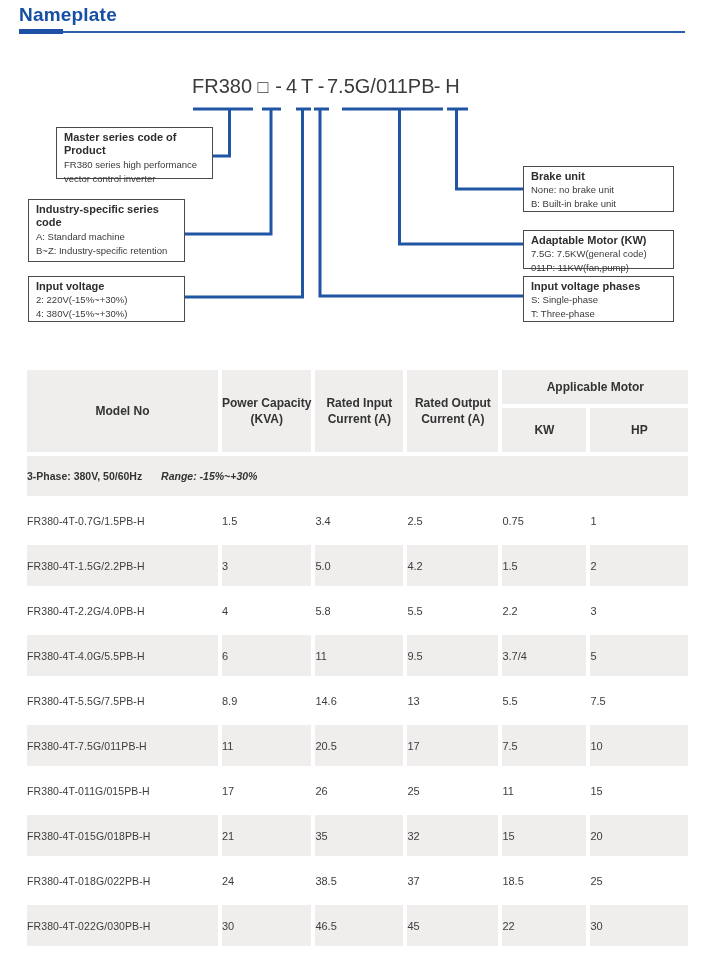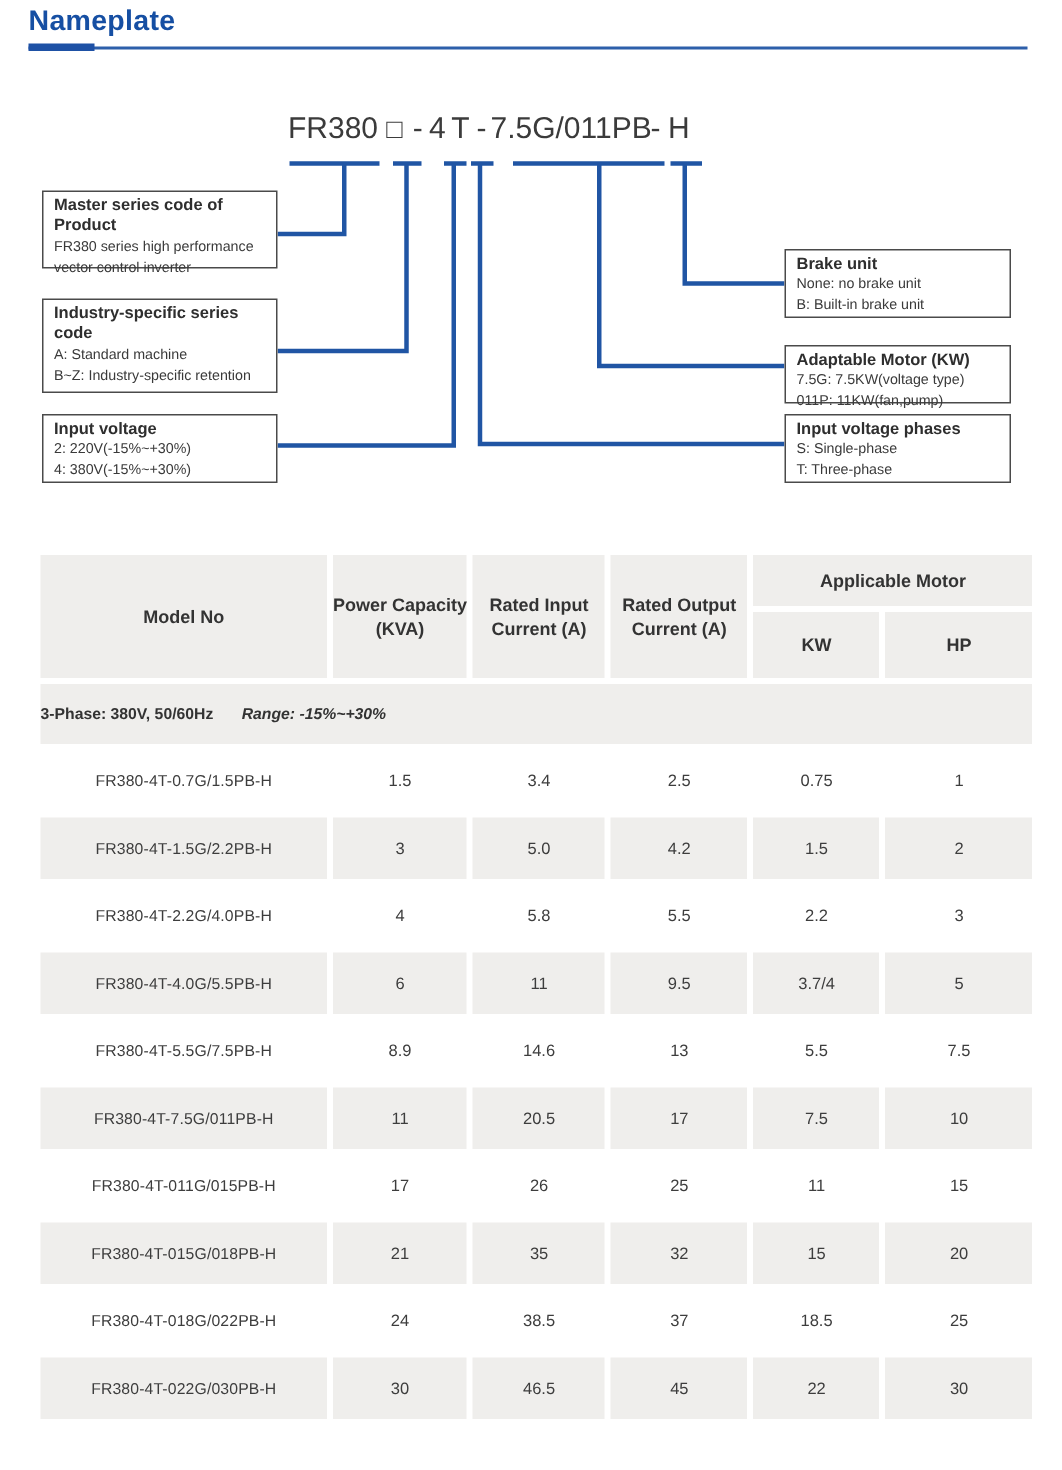--- a/index.html
+++ b/index.html
@@ -22,21 +22,21 @@
   }
   .model-code span{display:inline-block;text-align:center;}
   .seg0{width:62px}.seg1{width:20px;font-size:18px}.seg2{width:11px}.seg3{width:15px}
   .seg4{width:16px}.seg5{width:12px}.seg6{width:105px}.seg7{width:10px}.seg8{width:21px}
   .box{
     position:absolute;background:#fff;border:1.5px solid #4a4a4a;
     box-sizing:border-box;padding:3px 7px;
   }
   .box-l{left:28px;width:157px;}
   .box-r{left:523px;width:151px;}
-  #box-master{top:82px;height:52px;}
+  #box-master{top:82px;height:52px;margin-left:28px;}
   #box-industry{top:154px;height:63px;}
   #box-voltage{top:231px;height:46px;}
   #box-brake{top:121px;height:46px;}
   #box-motor{top:185px;height:39px;}
   #box-phases{top:231px;height:46px;}
   .box-title{font-size:11px;font-weight:bold;color:#2e2e2e;line-height:1.22;}
   .box-line{font-size:9.5px;color:#3a3a3a;line-height:1.45;white-space:nowrap;}
   
   table.spec{
     margin:31px 0 0 23px;border-collapse:separate;border-spacing:4px;
@@ -51,21 +51,21 @@
   .hc div{white-space:nowrap;}
   tr.hrow1{height:34px;}
   tr.hrow2{height:44px;}
   tr.note-row{height:40px;}
   tr.data-row{height:41px;}
   td.note{
     background:#efeeec;font-size:10.5px;font-weight:bold;color:#333333;
     text-align:left;padding-left:156px;white-space:nowrap;
   }
   td.note .note-range{margin-left:16px;font-style:italic;}
-  td.data{background:#ffffff;text-align:center;color:#3d3d3d;font-size:11px;white-space:nowrap;}
+  td.data{background:#ffffff;text-align:left;color:#3d3d3d;font-size:11px;white-space:nowrap;}
   td.data.model{font-size:10.5px;letter-spacing:.1px;}
   tr.alt td.data{background:#efeeec;}
 </style>
 </head>
 <body>
 
 <div class="header">
   <div class="page-title">Nameplate</div>
   <div class="title-rule">
     <div class="title-rule-thick"></div>
@@ -118,21 +118,21 @@
   </div>
 
   <div class="box box-r" id="box-brake">
     <div class="box-title">Brake unit</div>
     <div class="box-line">None: no brake unit</div>
     <div class="box-line">B: Built-in brake unit</div>
   </div>
 
   <div class="box box-r" id="box-motor">
     <div class="box-title">Adaptable Motor (KW)</div>
-    <div class="box-line">7.5G: 7.5KW(voltage type)</div>
+    <div class="box-line">7.5G: 7.5KW(general code)</div>
     <div class="box-line">011P: 11KW(fan,pump)</div>
   </div>
 
   <div class="box box-r" id="box-phases">
     <div class="box-title">Input voltage phases</div>
     <div class="box-line">S: Single-phase</div>
     <div class="box-line">T: Three-phase</div>
   </div>
 
 </div>

